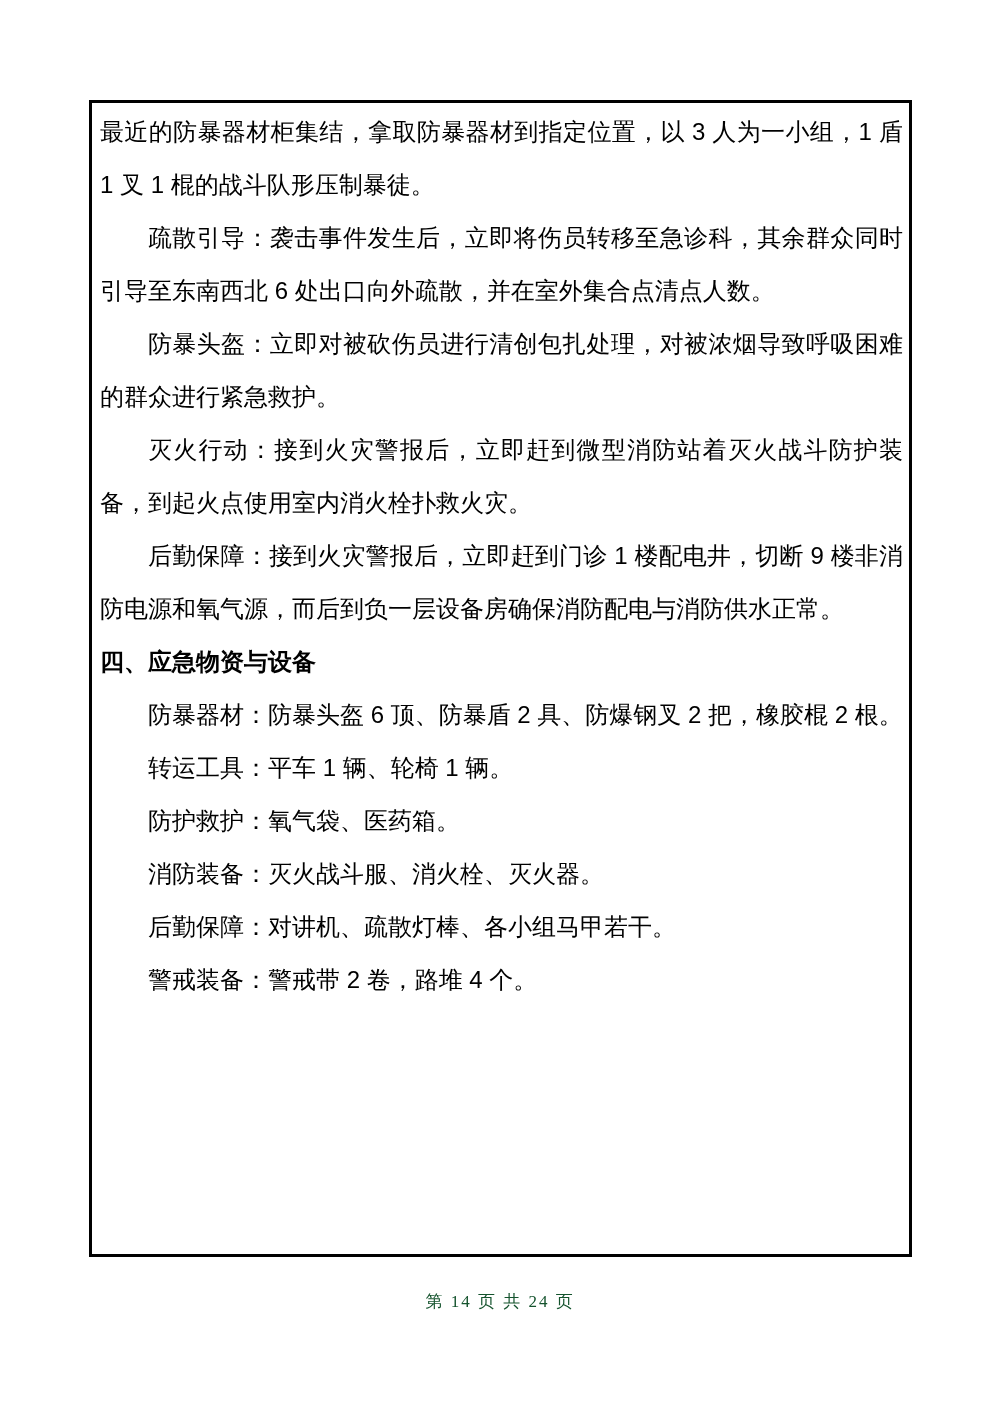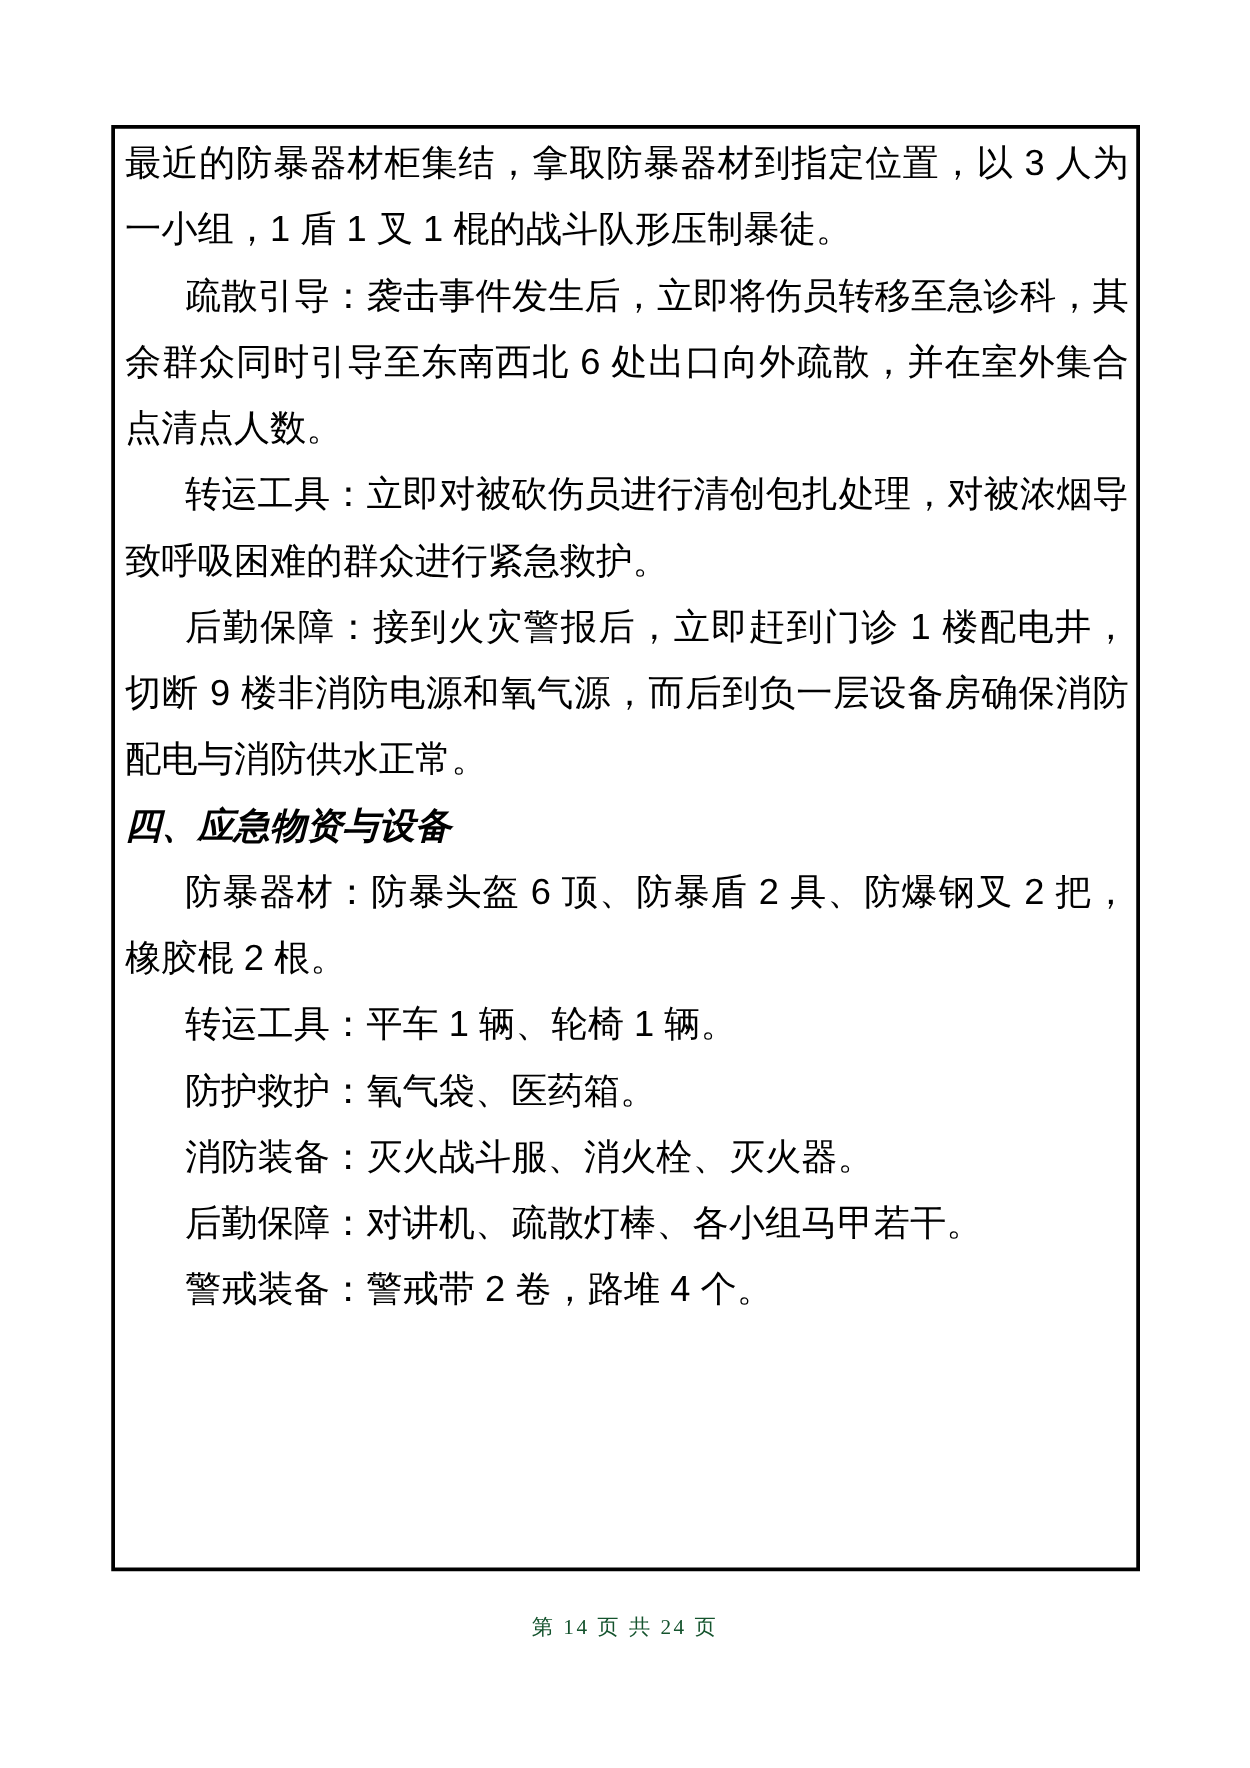--- a/index.html
+++ b/index.html
@@ -22,33 +22,32 @@
     width: 823px;
     height: 1157px;
     border: 3px solid #000000;
     box-sizing: border-box;
     padding: 2px 6px 0 8px;
     background: #ffffff;
   }
   .para {
     margin: 0;
     padding: 0;
-    font-size: 29px;
+    font-size: 24px;
     line-height: 53px;
     color: #000000;
     text-align: justify;
     text-align-last: left;
     font-family: "Liberation Sans", sans-serif;
   }
   .para.indent {
     text-indent: 48px;
   }
   .para.heading {
     font-weight: bold;
-    font-style: italic;
   }
   .footer {
     position: absolute;
     left: 0;
     top: 1290px;
     width: 1000px;
     text-align: center;
     font-size: 17px;
     letter-spacing: 2px;
     color: #14532d;
@@ -60,22 +59,23 @@
 
 <div class="page">
 
   <div class="doc-box">
 
     <div class="para">最近的防暴器材柜集结，拿取防暴器材到指定位置，以 3 人为一小组，1 盾 1 叉 1 棍的战斗队形压制暴徒。</div>
 
 
     <div class="para indent">疏散引导：袭击事件发生后，立即将伤员转移至急诊科，其余群众同时引导至东南西北 6 处出口向外疏散，并在室外集合点清点人数。</div>
 
-    <div class="para indent">转运工具：立即对被砍伤员进行清创包扎处理，对被浓烟导致呼吸困难的群众进行紧急救护。</div>
+    <div class="para indent">防暴头盔：立即对被砍伤员进行清创包扎处理，对被浓烟导致呼吸困难的群众进行紧急救护。</div>
 
+    <div class="para indent">灭火行动：接到火灾警报后，立即赶到微型消防站着灭火战斗防护装备，到起火点使用室内消火栓扑救火灾。</div>
 
     <div class="para indent">后勤保障：接到火灾警报后，立即赶到门诊 1 楼配电井，切断 9 楼非消防电源和氧气源，而后到负一层设备房确保消防配电与消防供水正常。</div>
 
     <div class="para heading">四、应急物资与设备</div>
 
     <div class="para indent">防暴器材：防暴头盔 6 顶、防暴盾 2 具、防爆钢叉 2 把，橡胶棍 2 根。</div>
 
     <div class="para indent">转运工具：平车 1 辆、轮椅 1 辆。</div>
 
     <div class="para indent">防护救护：氧气袋、医药箱。</div>

